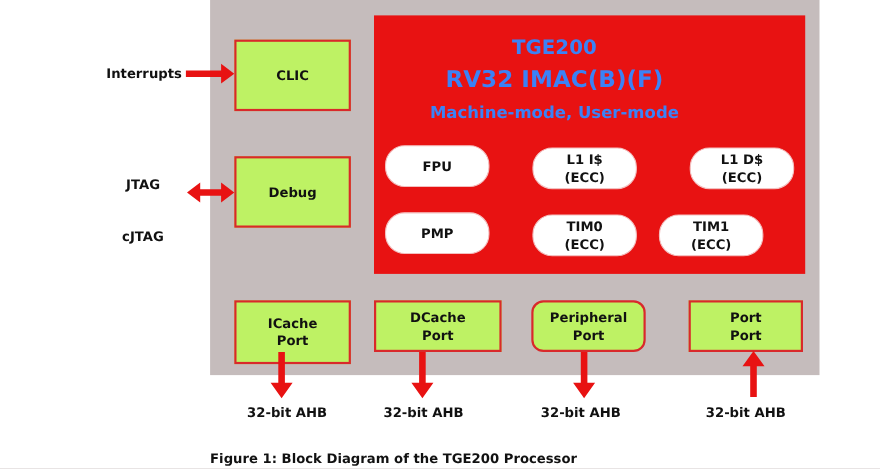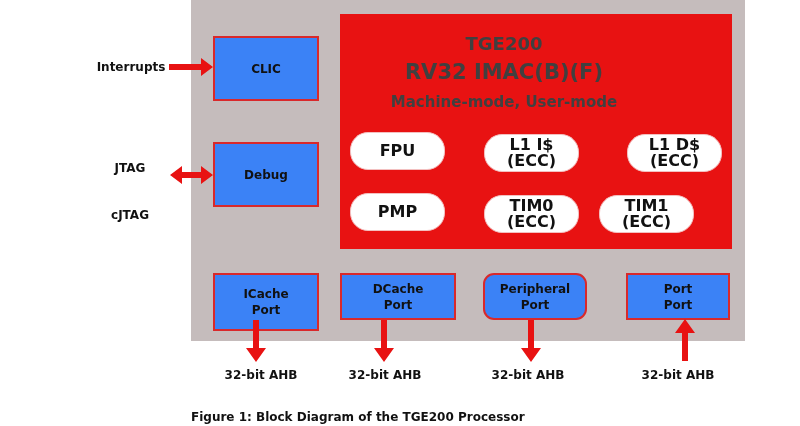--- a/index.html
+++ b/index.html
@@ -1,27 +1,27 @@
 <!DOCTYPE html>
 <html><head>
 <meta charset="utf-8">
 <style>
   html, body { margin:0; padding:0; }
   body { width:800px; height:426px; background:#ffffff; position:relative; overflow:hidden;
          font-family:"DejaVu Sans", sans-serif; font-weight:bold; color:#111; }
   .abs { position:absolute; }
   .panel { left:191px; top:0; width:554px; height:341px; background:#c5bcbc; }
   .core { left:340px; top:14px; width:392px; height:235px; background:#e81212; }
-  .box { background:#3b82f6; border:2px solid #d9292b; box-sizing:border-box;
+  .box { background:#bef264; border:2px solid #d9292b; box-sizing:border-box;
          display:flex; align-items:center; justify-content:center; text-align:center;
          font-size:12px; line-height:16px; }
   .pill { background:#fff; border-radius:18px; box-sizing:border-box; border:1px solid #f3c0c0;
           display:flex; align-items:center; justify-content:center; text-align:center;
-          font-size:16px; line-height:16px; width:95px; height:38px; }
-  .core-title { color:#404040; text-align:center; width:328px; left:340px; }
+          font-size:12px; line-height:16px; width:95px; height:38px; }
+  .core-title { color:#3b82f6; text-align:center; width:328px; left:340px; }
   .lbl { font-size:12px; line-height:16px; text-align:center; }
   .caption { font-size:12px; }
   svg.arrows { position:absolute; left:0; top:0; }
 </style>
 </head>
 <body>
 
 <div class="abs panel"></div>
 
 <div class="abs box" style="left:213px;top:36px;width:106px;height:65px;">

